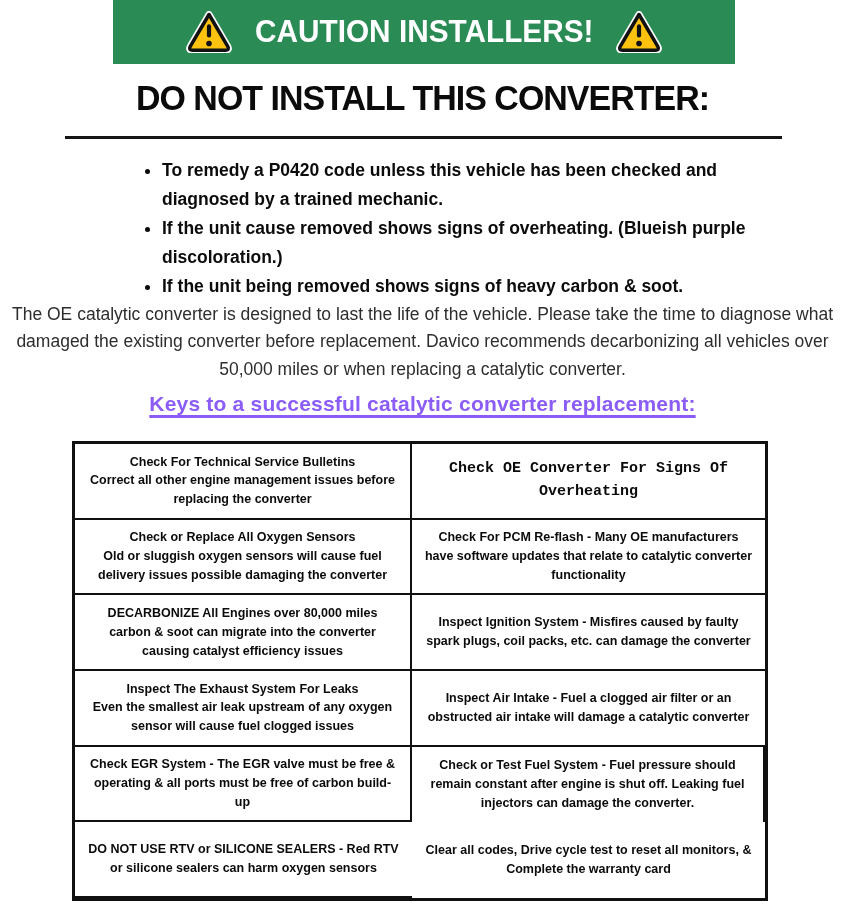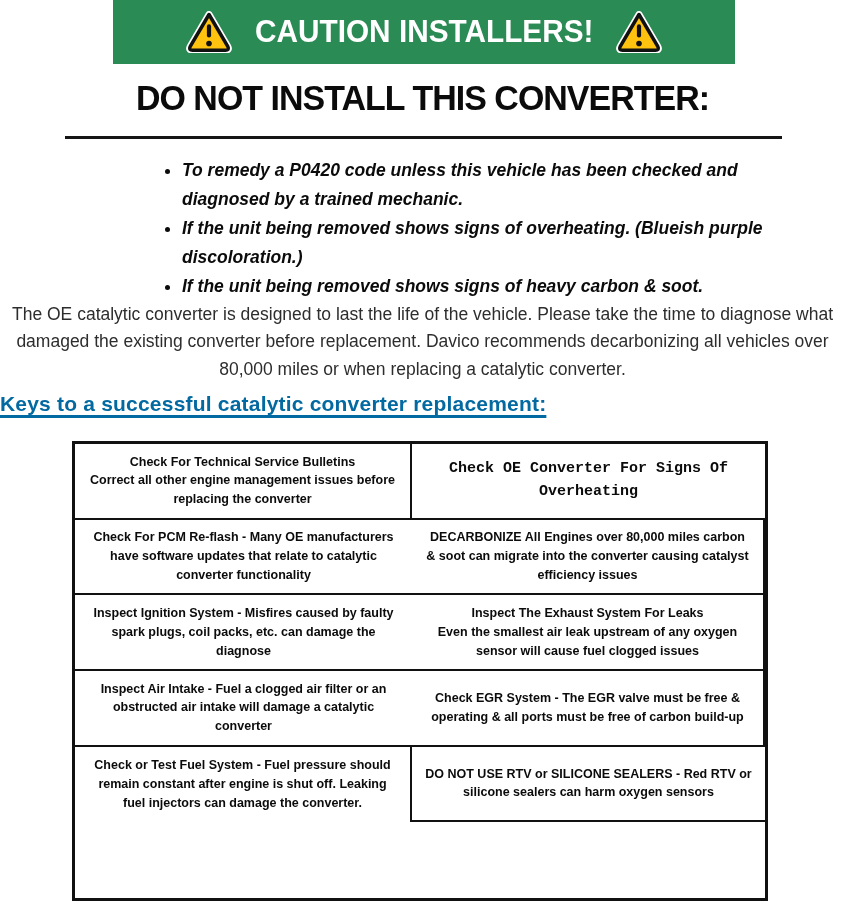--- a/index.html
+++ b/index.html
@@ -31,41 +31,40 @@
     transform:scaleX(0.97);
     color:#0b0b0b;
   }
 
   .rule{
     position:absolute;left:65px;top:136px;width:717px;height:3px;background:#151515;
   }
 
   
   .warn-list{
-    position:absolute;left:152px;top:156px;width:590px;
+    position:absolute;left:132px;top:156px;width:590px;
     margin:0;padding:0 0 0 30px;
     font-weight:bold;font-size:17.5px;line-height:1.63;
     color:#0b0b0b;
-    font-style:italic;
   }
   .warn-list li{margin:0 0 1px 0;}
 
   
   .para{
     position:absolute;left:5px;top:301px;width:835px;
     text-align:center;font-size:17.5px;line-height:1.56;font-weight:normal;
     color:#2d2d2d;
   }
 
   
   .keys{
-    position:absolute;left:0;top:392px;width:845px;
+    position:absolute;left:0;top:392px;width:845px;text-align:center;
     font-weight:bold;font-size:21px;letter-spacing:0.2px;
     text-decoration:underline;text-decoration-thickness:2.5px;text-underline-offset:4px;
-    color:#0369a1;
+    color:#8b5cf6;
   }
 
   
   .grid{
     position:absolute;left:72px;top:441px;width:696px;height:460px;
     border:3px solid #111;
     display:grid;
     grid-template-columns:337px 1fr;
     grid-template-rows:repeat(6,1fr);
     background:#fff;
@@ -106,41 +105,44 @@
       <circle cx="32" cy="46.5" r="4" fill="#111111"></circle>
     </svg>
   </div>
 
   <div class="title">DO NOT INSTALL THIS CONVERTER:</div>
 
   <div class="rule"></div>
 
   <ul class="warn-list">
     <li>To remedy a P0420 code unless this vehicle has been checked and diagnosed by a trained mechanic.</li>
-    <li>If the unit being removed shows signs of overheating. (Blueish purple discoloration.)</li>
+    <li>If the unit cause removed shows signs of overheating. (Blueish purple discoloration.)</li>
     <li>If the unit being removed shows signs of heavy carbon &amp; soot.</li>
   </ul>
 
-  <div class="para">The OE catalytic converter is designed to last the life of the vehicle. Please take the time to diagnose what damaged the existing converter before replacement. Davico recommends decarbonizing all vehicles over 80,000 miles or when replacing a catalytic converter.</div>
+  <div class="para">The OE catalytic converter is designed to last the life of the vehicle. Please take the time to diagnose what damaged the existing converter before replacement. Davico recommends decarbonizing all vehicles over 50,000 miles or when replacing a catalytic converter.</div>
 
   <div class="keys">Keys to a successful catalytic converter replacement:</div>
 
   <div class="grid">
     <div class="cell">Check For Technical Service Bulletins
 Correct all other engine management issues before replacing the converter</div>
     <div class="cell last-col big">Check OE Converter For Signs Of Overheating</div>
 
+    <div class="cell">Check or Replace All Oxygen Sensors
+Old or sluggish oxygen sensors will cause fuel delivery issues possible damaging the converter</div>
     <div class="cell last-col">Check For PCM Re-flash - Many OE manufacturers have software updates that relate to catalytic converter functionality</div>
 
     <div class="cell">DECARBONIZE All Engines over 80,000 miles carbon &amp; soot can migrate into the converter causing catalyst efficiency issues</div>
-    <div class="cell last-col">Inspect Ignition System - Misfires caused by faulty spark plugs, coil packs, etc. can damage the diagnose</div>
+    <div class="cell last-col">Inspect Ignition System - Misfires caused by faulty spark plugs, coil packs, etc. can damage the converter</div>
 
     <div class="cell">Inspect The Exhaust System For Leaks
 Even the smallest air leak upstream of any oxygen sensor will cause fuel clogged issues</div>
     <div class="cell last-col">Inspect Air Intake - Fuel a clogged air filter or an obstructed air intake will damage a catalytic converter</div>
 
     <div class="cell">Check EGR System - The EGR valve must be free &amp; operating &amp; all ports must be free of carbon build-up</div>
     <div class="cell last-row">Check or Test Fuel System - Fuel pressure should remain constant after engine is shut off.  Leaking fuel injectors can damage the converter.</div>
 
     <div class="cell last-col">DO NOT USE RTV or SILICONE SEALERS - Red RTV or silicone sealers can harm oxygen sensors</div>
+    <div class="cell last-col last-row">Clear all codes,  Drive cycle test to reset all monitors, &amp; Complete the warranty card</div>
   </div>
 
 </div>
 
 </body></html>

